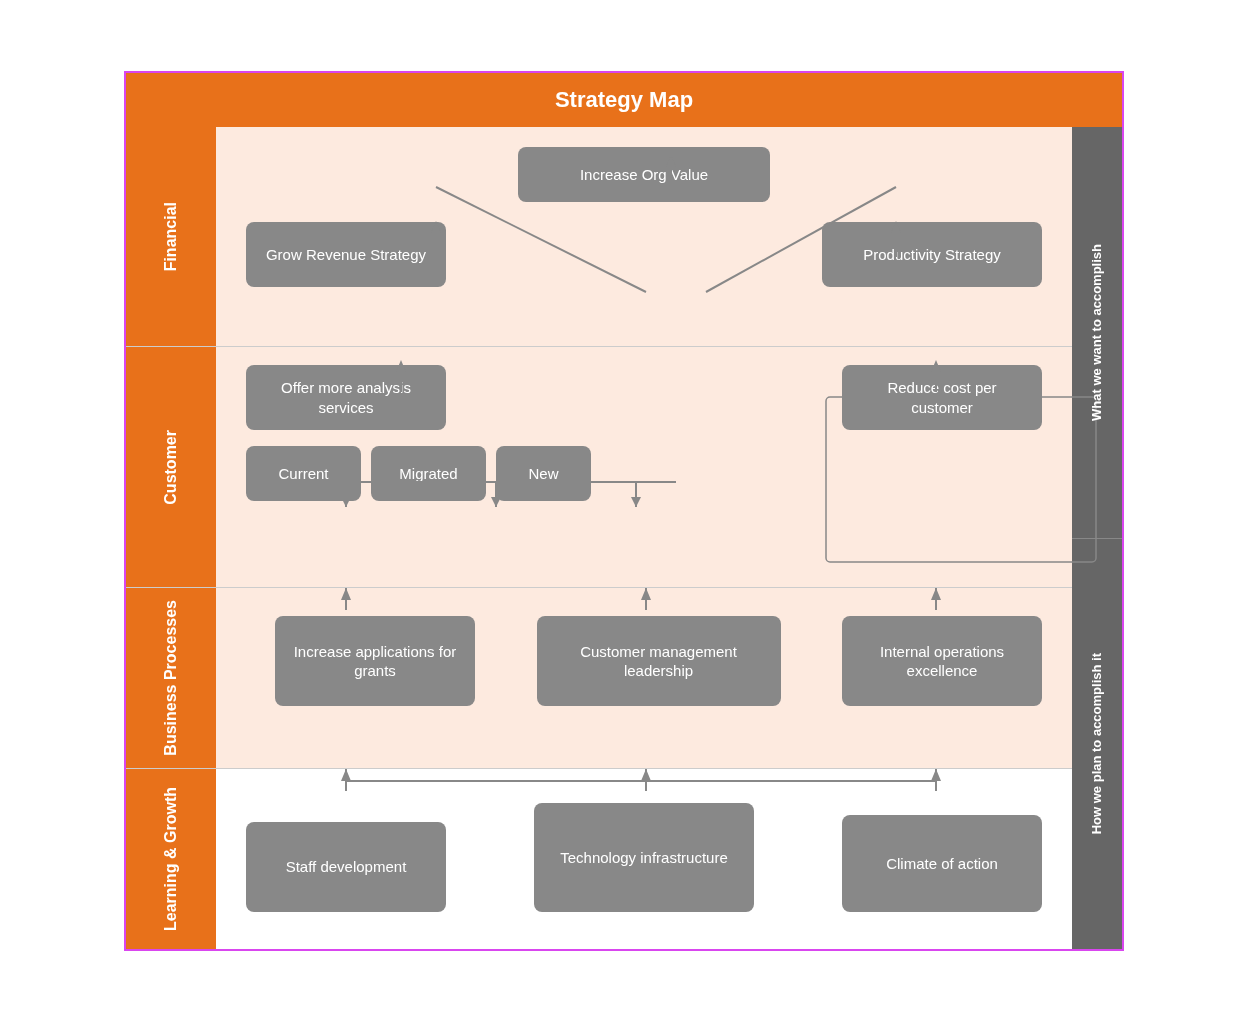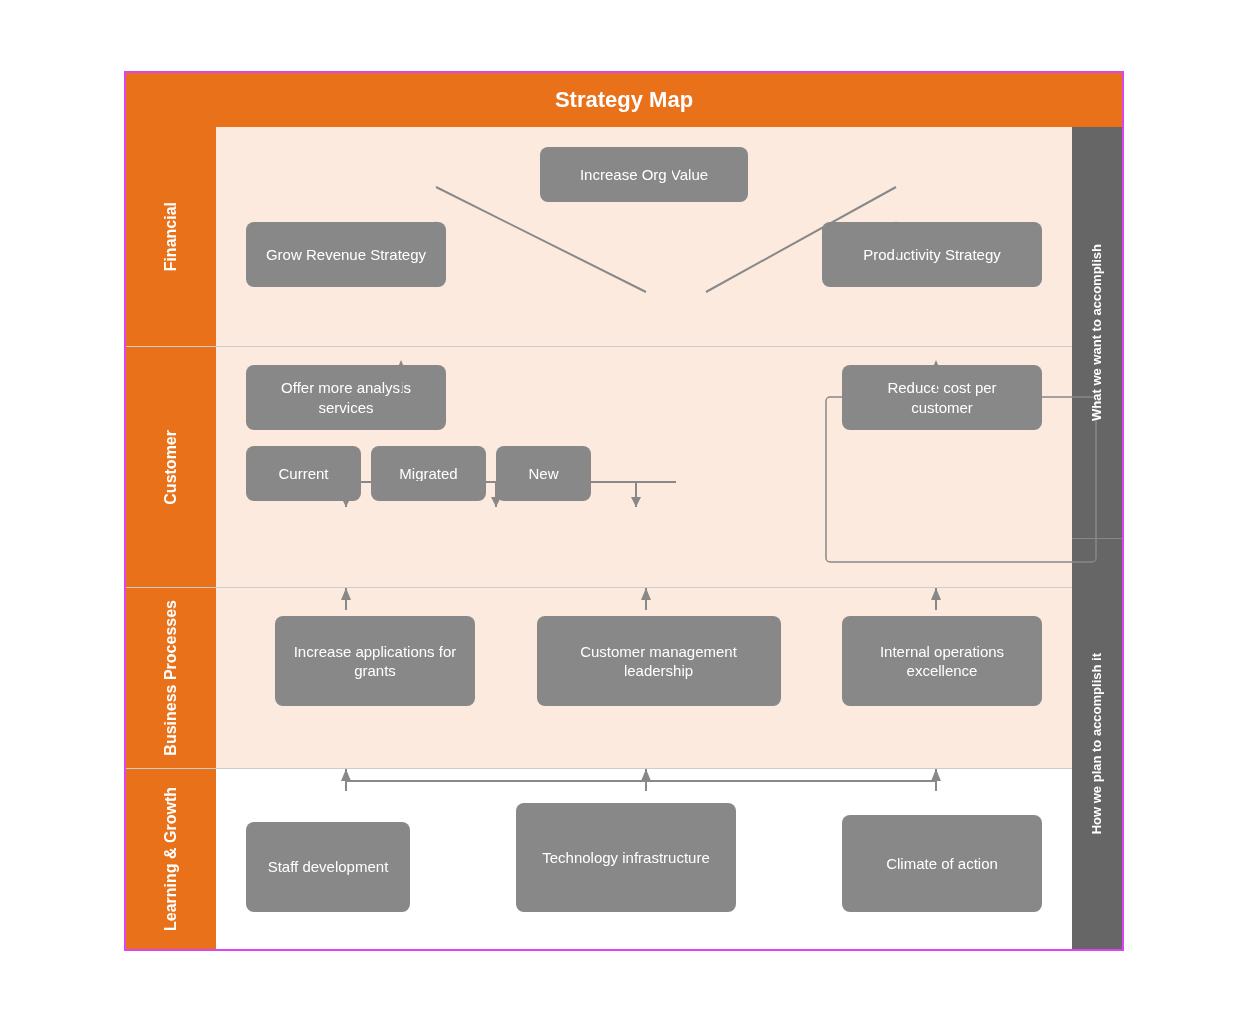--- a/index.html
+++ b/index.html
@@ -141,21 +141,21 @@
             <polygon points="455,28 450,40 460,40" fill="#888"></polygon>
 
             <line x1="220" y1="100" x2="220" y2="130" stroke="#888" stroke-width="2"></line>
             <polygon points="220,94 215,106 225,106" fill="#888"></polygon>
 
             <line x1="680" y1="100" x2="680" y2="130" stroke="#888" stroke-width="2"></line>
             <polygon points="680,94 675,106 685,106" fill="#888"></polygon>
           </svg>
 
           <div style="display:flex; justify-content:center; margin-bottom:20px;">
-            <div class="box" style="width:208px; min-height:55px;">
+            <div class="box" style="width:252px; min-height:55px;">
               <span>Increase Org Value</span>
             </div>
           </div>
 
           <div style="display:flex; justify-content:space-between;">
             <div class="box" style="width:200px; min-height:65px;">
               <span>Grow Revenue Strategy</span>
             </div>
             <div class="box" style="width:220px; min-height:65px;">
               <span>Productivity Strategy</span>
@@ -256,21 +256,21 @@
             <line x1="130" y1="0" x2="130" y2="22" stroke="#888" stroke-width="2"></line>
             <polygon points="130,0 125,12 135,12" fill="#888"></polygon>
             <line x1="430" y1="0" x2="430" y2="22" stroke="#888" stroke-width="2"></line>
             <polygon points="430,0 425,12 435,12" fill="#888"></polygon>
             <line x1="720" y1="0" x2="720" y2="22" stroke="#888" stroke-width="2"></line>
             <polygon points="720,0 715,12 725,12" fill="#888"></polygon>
 
             <line x1="130" y1="12" x2="720" y2="12" stroke="#888" stroke-width="2"></line>
           </svg>
           <div style="display:flex; justify-content:space-between; gap:14px; margin-top:16px;">
-            <div class="box" style="width:164px; min-height:90px;margin-top:19px;">
+            <div class="box" style="width:200px; min-height:90px;margin-top:19px;">
               <span>Staff development</span>
             </div>
             <div class="box" style="width:220px; min-height:90px;">
               <span>Technology infrastructure</span>
             </div>
             <div class="box" style="width:200px; min-height:90px;margin-top:12px;">
               <span>Climate of action</span>
             </div>
           </div>
         </div>

